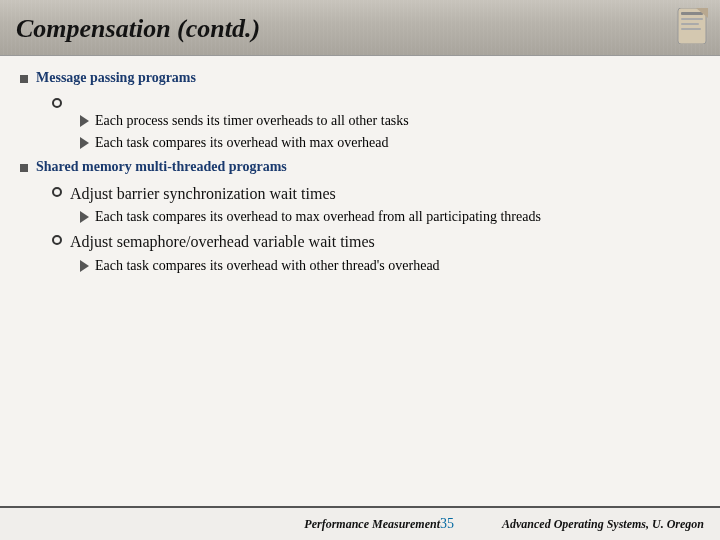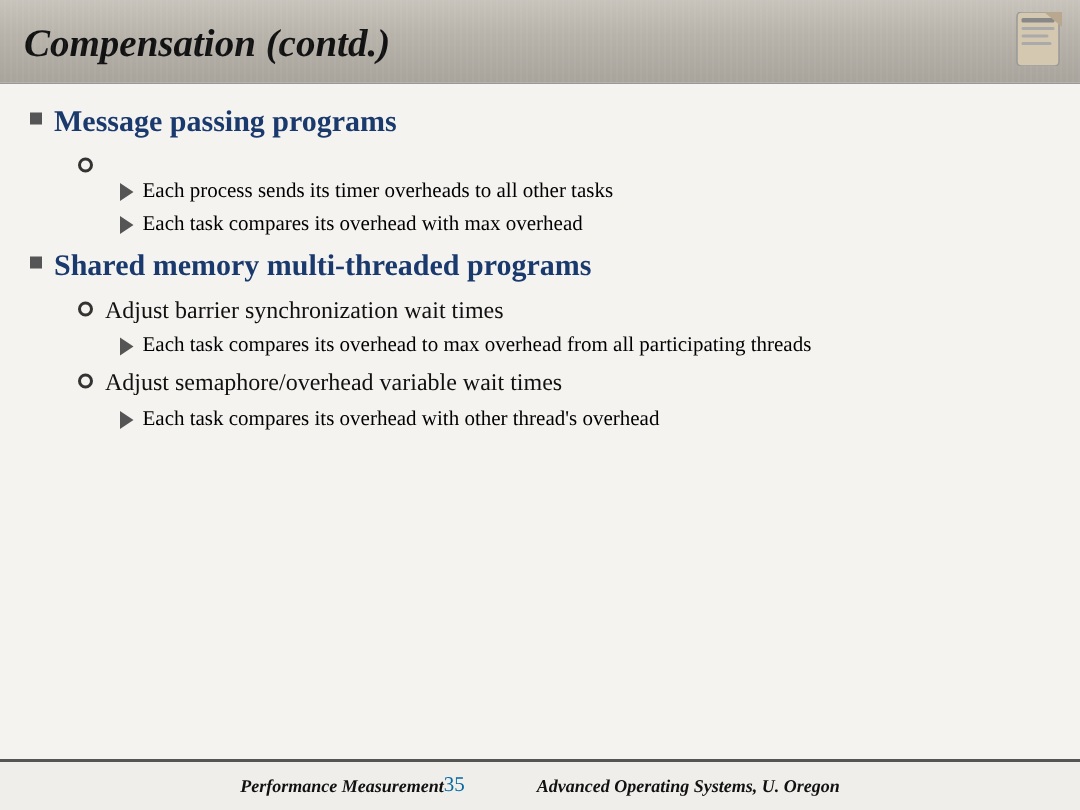--- a/index.html
+++ b/index.html
@@ -53,21 +53,21 @@
       overflow: hidden;
     }
 
     .bullet-main {
       display: flex;
       align-items: flex-start;
       margin-bottom: 8px;
     }
 
     .section-heading {
-      font-size: 20px;
+      font-size: 14px;
       color: #1a3a6e;
       font-weight: bold;
     }
 
     .sub-list {
       margin-left: 32px;
       margin-bottom: 6px;
     }
 
     .sub-item {
@@ -97,21 +97,21 @@
       font-size: 14px;
       color: #000000;
       line-height: 1.35;
     }
 
     .footer {
       background: #f0eeeb;
       border-top: 2px solid #555;
       padding: 5px 16px;
       display: flex;
-      justify-content: center;
+      justify-content: flex-end;
       align-items: center;
       height: 34px;
     }
 
     .footer-left {
       font-size: 12px;
       font-style: italic;
       font-weight: bold;
       color: #111;
     }

